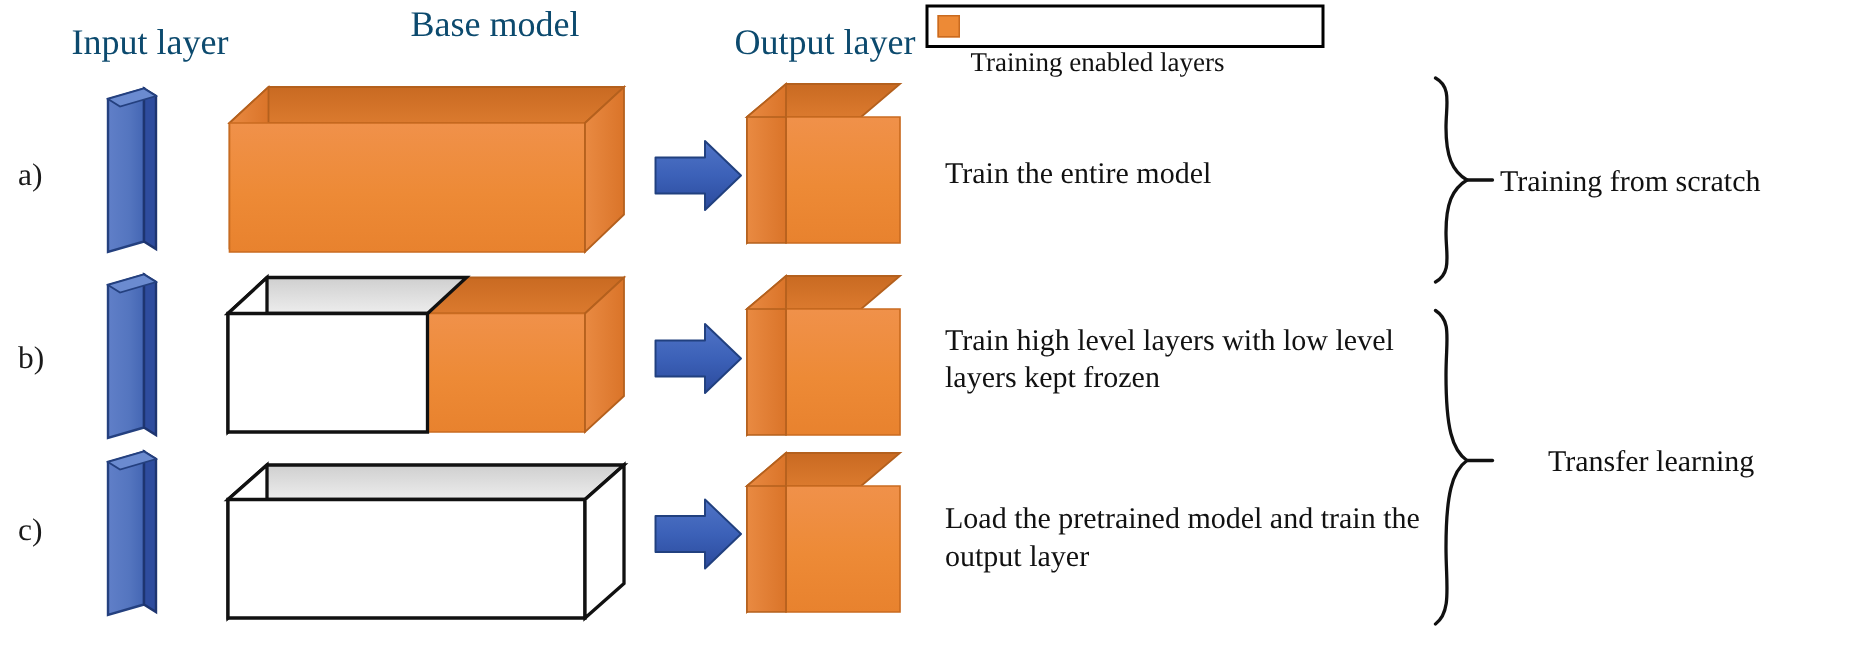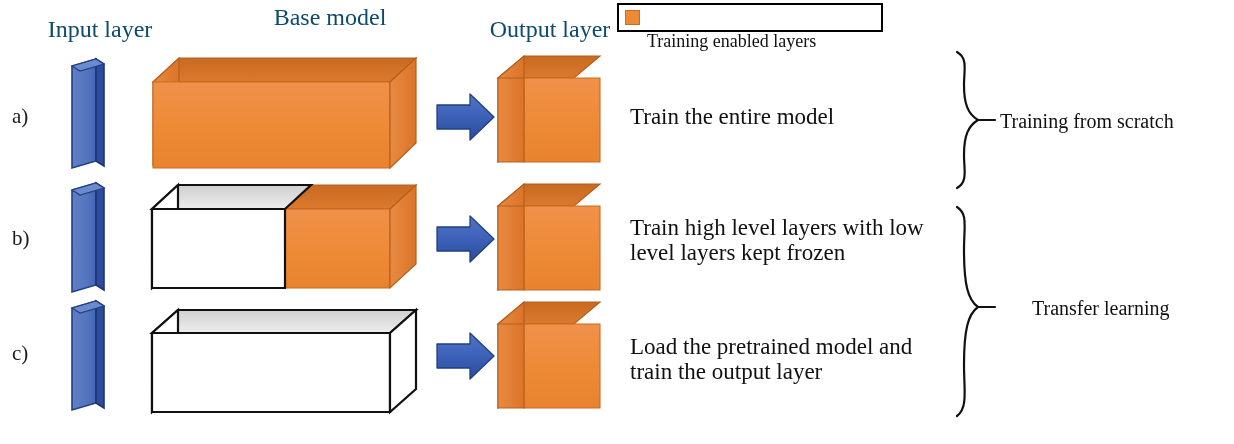--- a/index.html
+++ b/index.html
@@ -34,21 +34,21 @@
     color: #1a1a1a;
     width: 40px;
   }
   #lbl-a { top: 104px; }
   #lbl-b { top: 226px; }
   #lbl-c { top: 341px; }
 
   .desc {
     position: absolute;
     left: 630px;
-    font-size: 23px;
+    font-size: 20px;
     line-height: 25px;
     color: #111111;
     width: 320px;
   }
   #desc-a { top: 104px; }
   #desc-b { top: 215px; }
   #desc-c { top: 334px; }
 
   .group-label {
     position: absolute;

